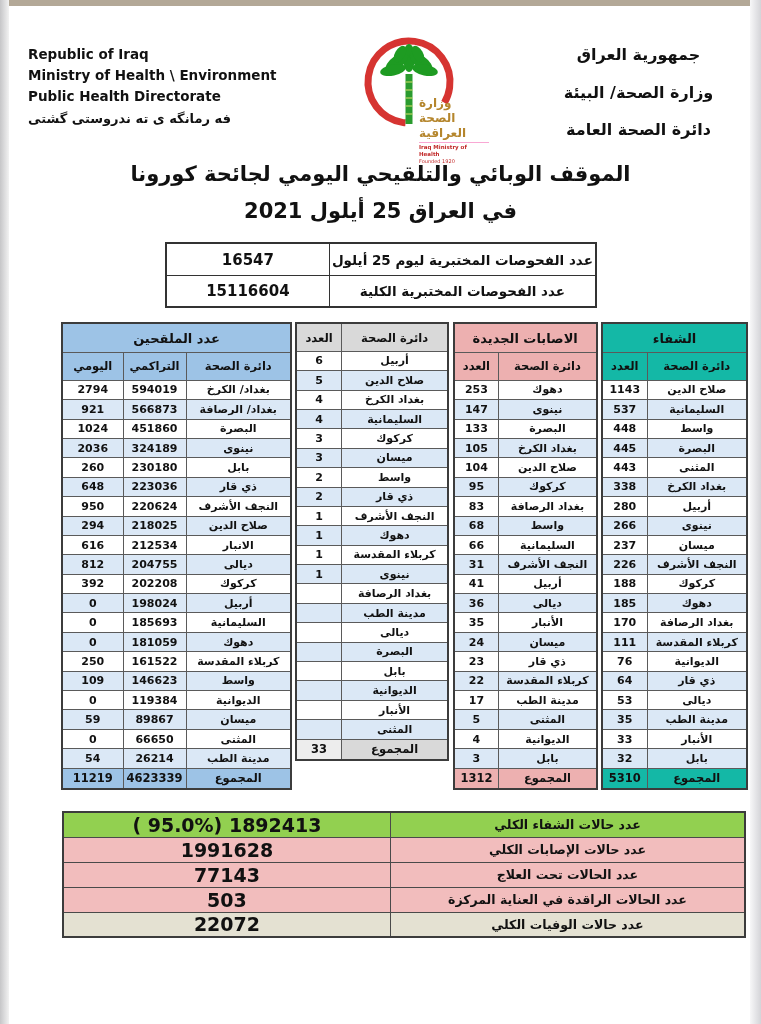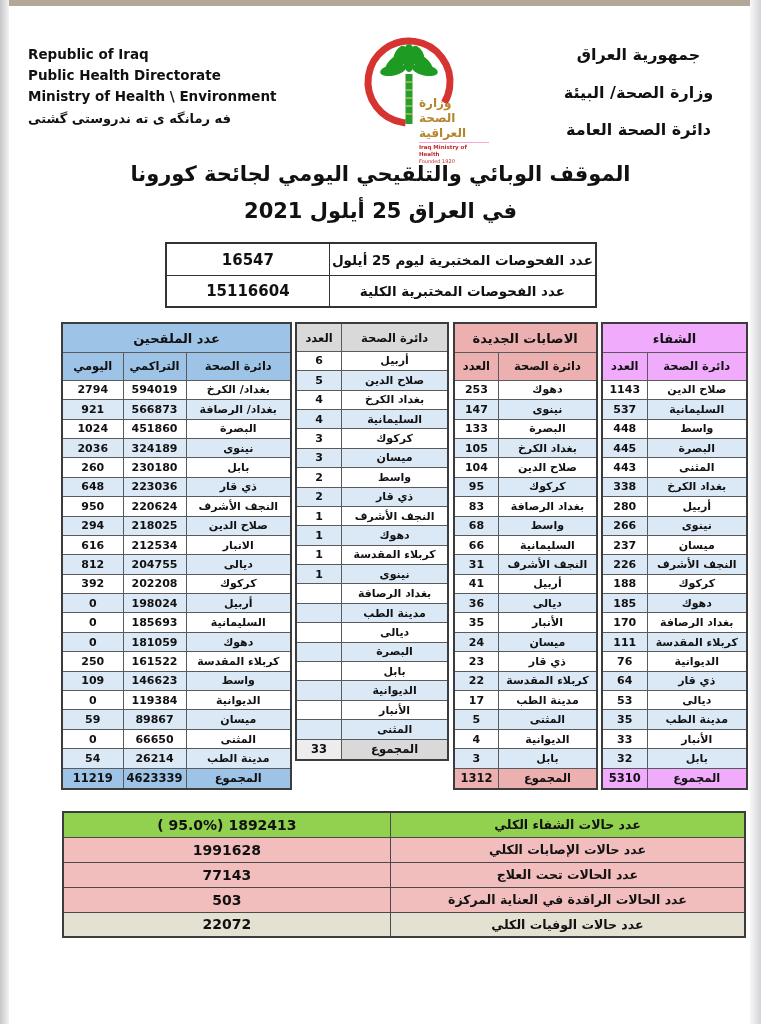--- a/index.html
+++ b/index.html
@@ -74,58 +74,58 @@
   .rtbl td { height:19.4px; font-size:11px; }
   .rtbl td.num { direction:ltr; }
   .rtbl tbody tr:nth-child(even) td { background:#dbe8f6; }
   .rtbl tr.total td { font-size:11.5px; height:21px; }
 
   .t-green  { width:147px; }
   .t-pink   { width:145px; }
   .t-gray   { width:154px; }
   .t-blue   { width:231px; }
 
-  .t-green th, .t-green tr.total td { background:#f0abfc;text-align:center; }
+  .t-green th, .t-green tr.total td { background:#14b8a6;text-align:center; }
   .t-pink  th, .t-pink  tr.total td { background:#edb0b0; }
   .t-gray  th, .t-gray  tr.total td { background:#d9d9d9; }
   .t-blue  th, .t-blue  tr.total td { background:#9dc3e6; }
   .t-gray  tr.total td.num { background:#ededed; }
 
   col.c-num  { width:45px; }
   col.c-cum  { width:63px; }
   col.c-day  { width:61px; }
 
   
   .summary {
     direction:rtl; width:684px; margin:21px 15px 0 auto;
     border:2px solid #3c3c3c;
   }
   .summary td {
     border:1.5px solid #4a4a4a; height:25px; text-align:center;
     font-weight:bold; vertical-align:middle;
   }
   .summary td.lbl { width:52%; font-size:12.5px; }
-  .summary td.val { width:48%; font-size:14px; direction:ltr;margin-top:12px; }
+  .summary td.val { width:48%; font-size:19px; direction:ltr;margin-top:12px; }
   .summary tr.th-green td { background:#92d050; }
   .summary tr.th-pink  td { background:#f2bdbd; }
   .summary tr.th-tan   td { background:#e4e1d2; }
 </style>
 </head>
 <body>
 
 <div class="page">
   <div class="edge-top"></div>
   <div class="edge-left"></div>
   <div class="edge-right"></div>
 
   <div class="hdr-row">
     <div class="hdr-left">
       <div>Republic of Iraq</div>
+      <div>Ministry of Health \ Environment</div>
       <div>Public Health Directorate</div>
-      <div>Ministry of Health \ Environment</div>
       <div class="kurdish" dir="rtl">فه رمانگه ی ته ندروستی گشتی</div>
     </div>
 
     <div class="hdr-logo">
       <div class="logo-wrap">
         <svg width="150" height="112" viewBox="0 0 150 112">
 
           <circle cx="72" cy="52" r="41" fill="none" stroke="#d63431" stroke-width="7" stroke-dasharray="16 46 196" transform="rotate(8 72 52)"></circle>
 
           <g fill="#1e9b22">

